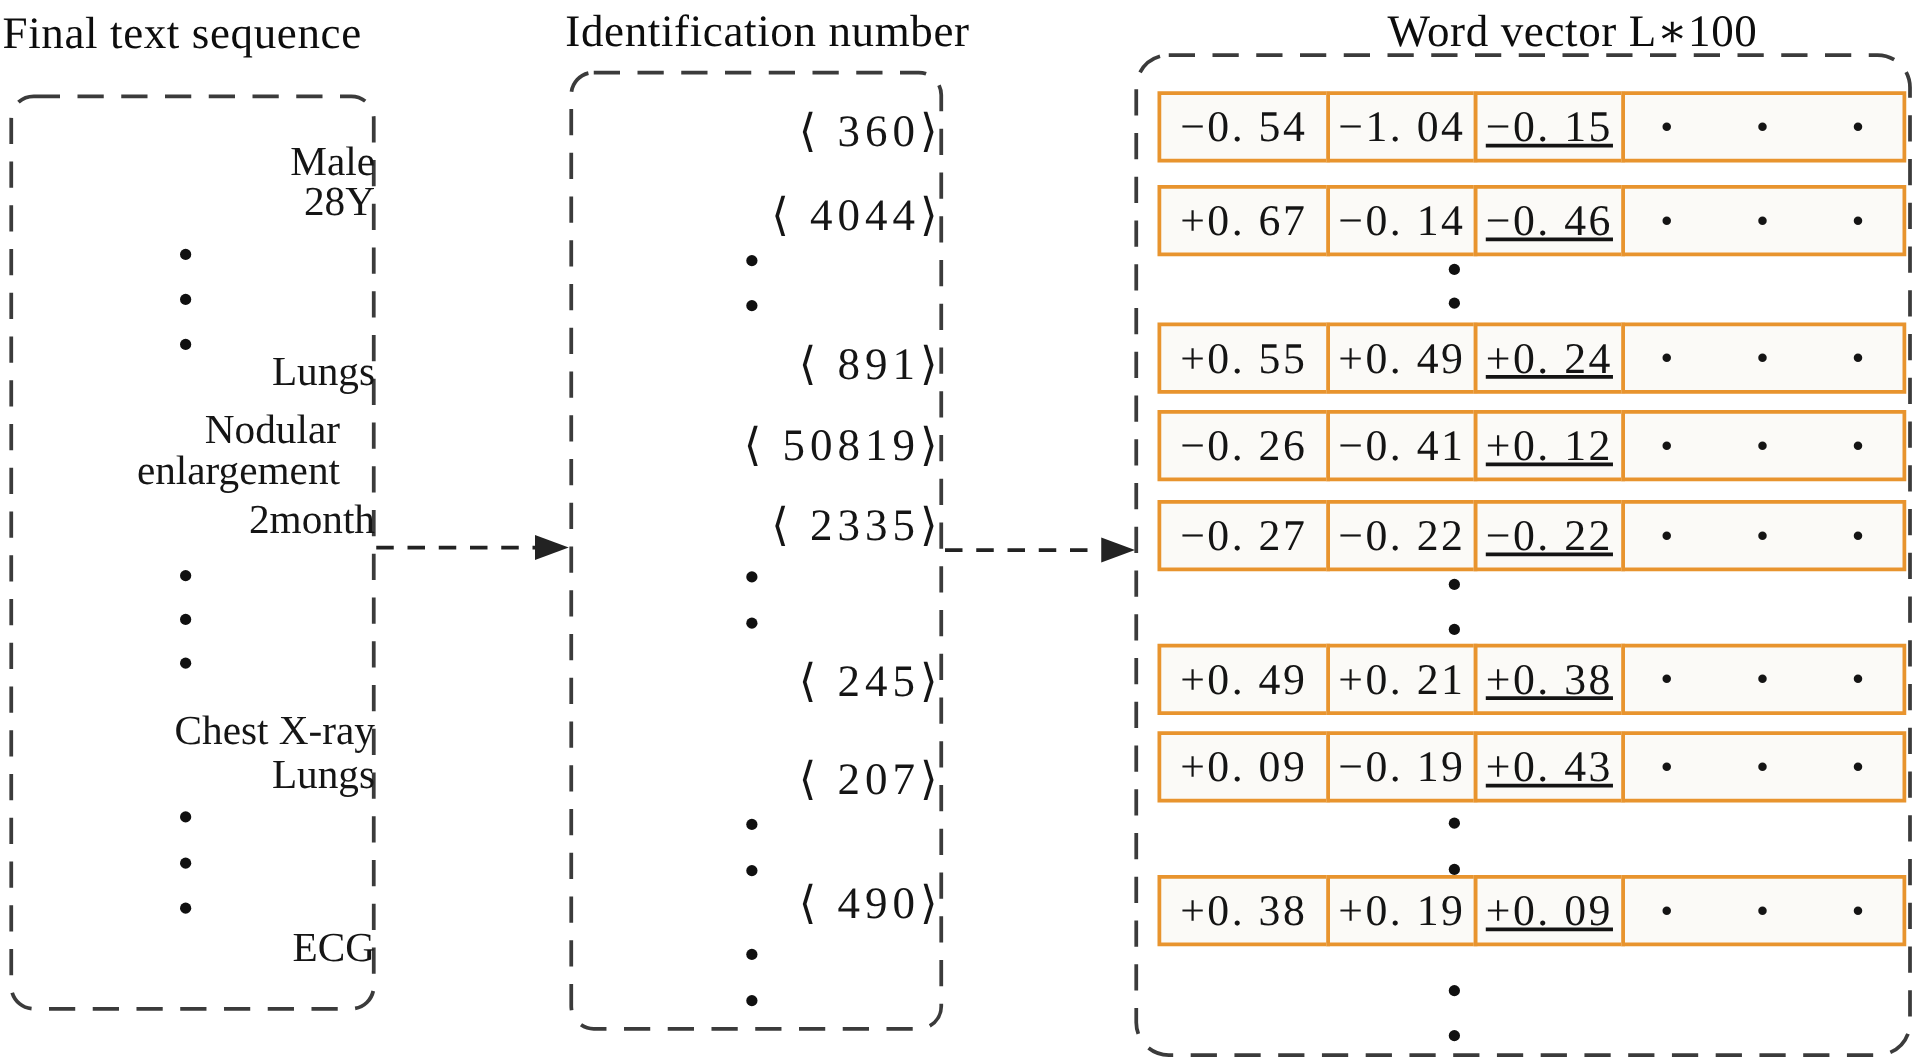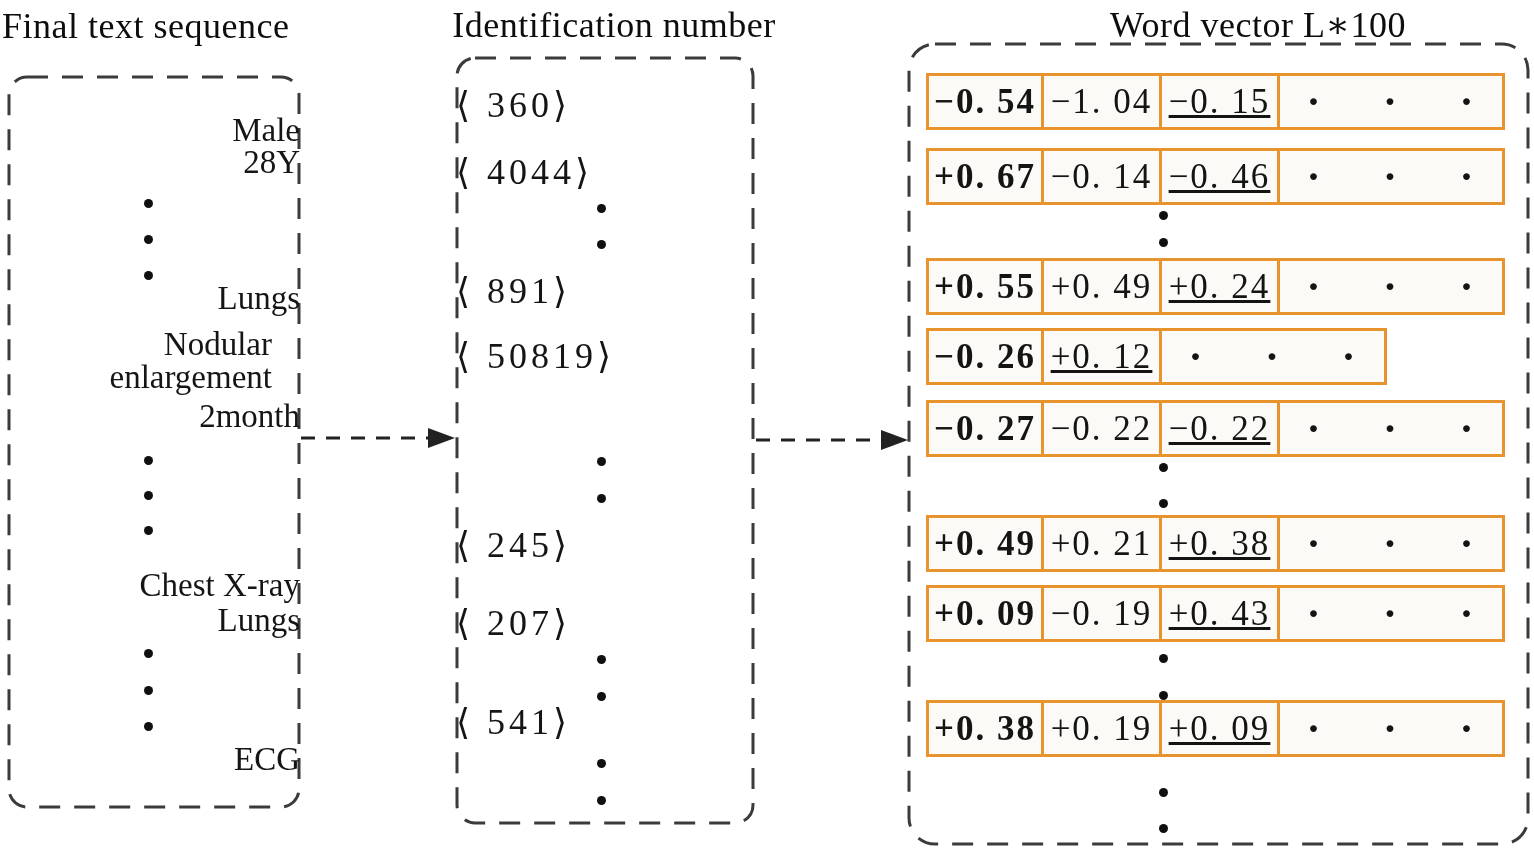--- a/index.html
+++ b/index.html
@@ -11,31 +11,31 @@
   .title{position:absolute;font-size:36px;line-height:40px;color:#0d0d0d;letter-spacing:0.5px;white-space:nowrap;}
   .title.left{left:2px;top:6px;}
   .title.mid{left:424px;top:5px;width:380px;text-align:center;}
   .title.right{left:1048px;top:5px;width:420px;text-align:center;}
 
   
   .seq-item{position:absolute;left:8px;width:292px;text-align:right;font-size:33px;line-height:33px;color:#151515;}
   .seq-item.wrap{left:36px;width:236px;}
 
   
-  .token{position:absolute;left:456px;width:298px;text-align:left;font-size:36px;line-height:42px;letter-spacing:4px;color:#151515;white-space:nowrap;}
+  .token{position:absolute;left:456px;width:298px;text-align:right;font-size:36px;line-height:42px;letter-spacing:4px;color:#151515;white-space:nowrap;}
 
   
   .vrow{position:absolute;left:926px;height:57px;display:flex;}
   .vcell{
     box-sizing:border-box;height:57px;border:3px solid #E8942E;background:#FBFAF7;
     display:flex;align-items:center;justify-content:center;
     font-size:35px;letter-spacing:2px;color:#141414;white-space:nowrap;
   }
   .vcell + .vcell{margin-left:-3px;}
-  .vcell.c1{width:118px;font-weight:bold;}
+  .vcell.c1{width:138px;}
   .vcell.c2{width:121px;}
   .vcell.c3{width:121px;text-decoration:underline;}
   .vcell.c4{width:228px;font-size:42px;font-weight:700;letter-spacing:26px;padding-left:24px;}
 
   .dot{position:absolute;width:9px;height:9px;border-radius:50%;background:#101010;}
 </style>
 </head>
 <body>
 
 <div class="canvas">
@@ -71,27 +71,28 @@
   <div class="dot" style="left:144px;top:686px"></div>
   <div class="dot" style="left:144px;top:722px"></div>
   <div class="seq-item" style="top:743px">ECG</div>
 
   <div class="token" style="top:84px">⟨ 360⟩</div>
   <div class="token" style="top:151px">⟨ 4044⟩</div>
   <div class="dot" style="left:597px;top:204px"></div>
   <div class="dot" style="left:597px;top:240px"></div>
   <div class="token" style="top:270px">⟨ 891⟩</div>
   <div class="token" style="top:335px">⟨ 50819⟩</div>
+  <div class="token" style="top:399px">⟨ 2335⟩</div>
   <div class="dot" style="left:597px;top:457px"></div>
   <div class="dot" style="left:597px;top:494px"></div>
   <div class="token" style="top:524px">⟨ 245⟩</div>
   <div class="token" style="top:602px">⟨ 207⟩</div>
   <div class="dot" style="left:597px;top:655px"></div>
   <div class="dot" style="left:597px;top:692px"></div>
-  <div class="token" style="top:701px">⟨ 541⟩</div>
+  <div class="token" style="top:701px">⟨ 490⟩</div>
   <div class="dot" style="left:597px;top:759px"></div>
   <div class="dot" style="left:597px;top:796px"></div>
 
   <div class="vrow" style="top:73px">
     <div class="vcell c1">−0. 54</div>
     <div class="vcell c2">−1. 04</div>
     <div class="vcell c3">−0. 15</div>
     <div class="vcell c4">· · ·</div>
   </div>
   <div class="vrow" style="top:148px">
@@ -103,20 +104,21 @@
   <div class="dot" style="left:1159px;top:211px"></div>
   <div class="dot" style="left:1159px;top:238px"></div>
   <div class="vrow" style="top:258px">
     <div class="vcell c1">+0. 55</div>
     <div class="vcell c2">+0. 49</div>
     <div class="vcell c3">+0. 24</div>
     <div class="vcell c4">· · ·</div>
   </div>
   <div class="vrow" style="top:328px">
     <div class="vcell c1">−0. 26</div>
+    <div class="vcell c2">−0. 41</div>
     <div class="vcell c3">+0. 12</div>
     <div class="vcell c4">· · ·</div>
   </div>
   <div class="vrow" style="top:400px">
     <div class="vcell c1">−0. 27</div>
     <div class="vcell c2">−0. 22</div>
     <div class="vcell c3">−0. 22</div>
     <div class="vcell c4">· · ·</div>
   </div>
   <div class="dot" style="left:1159px;top:463px"></div>

